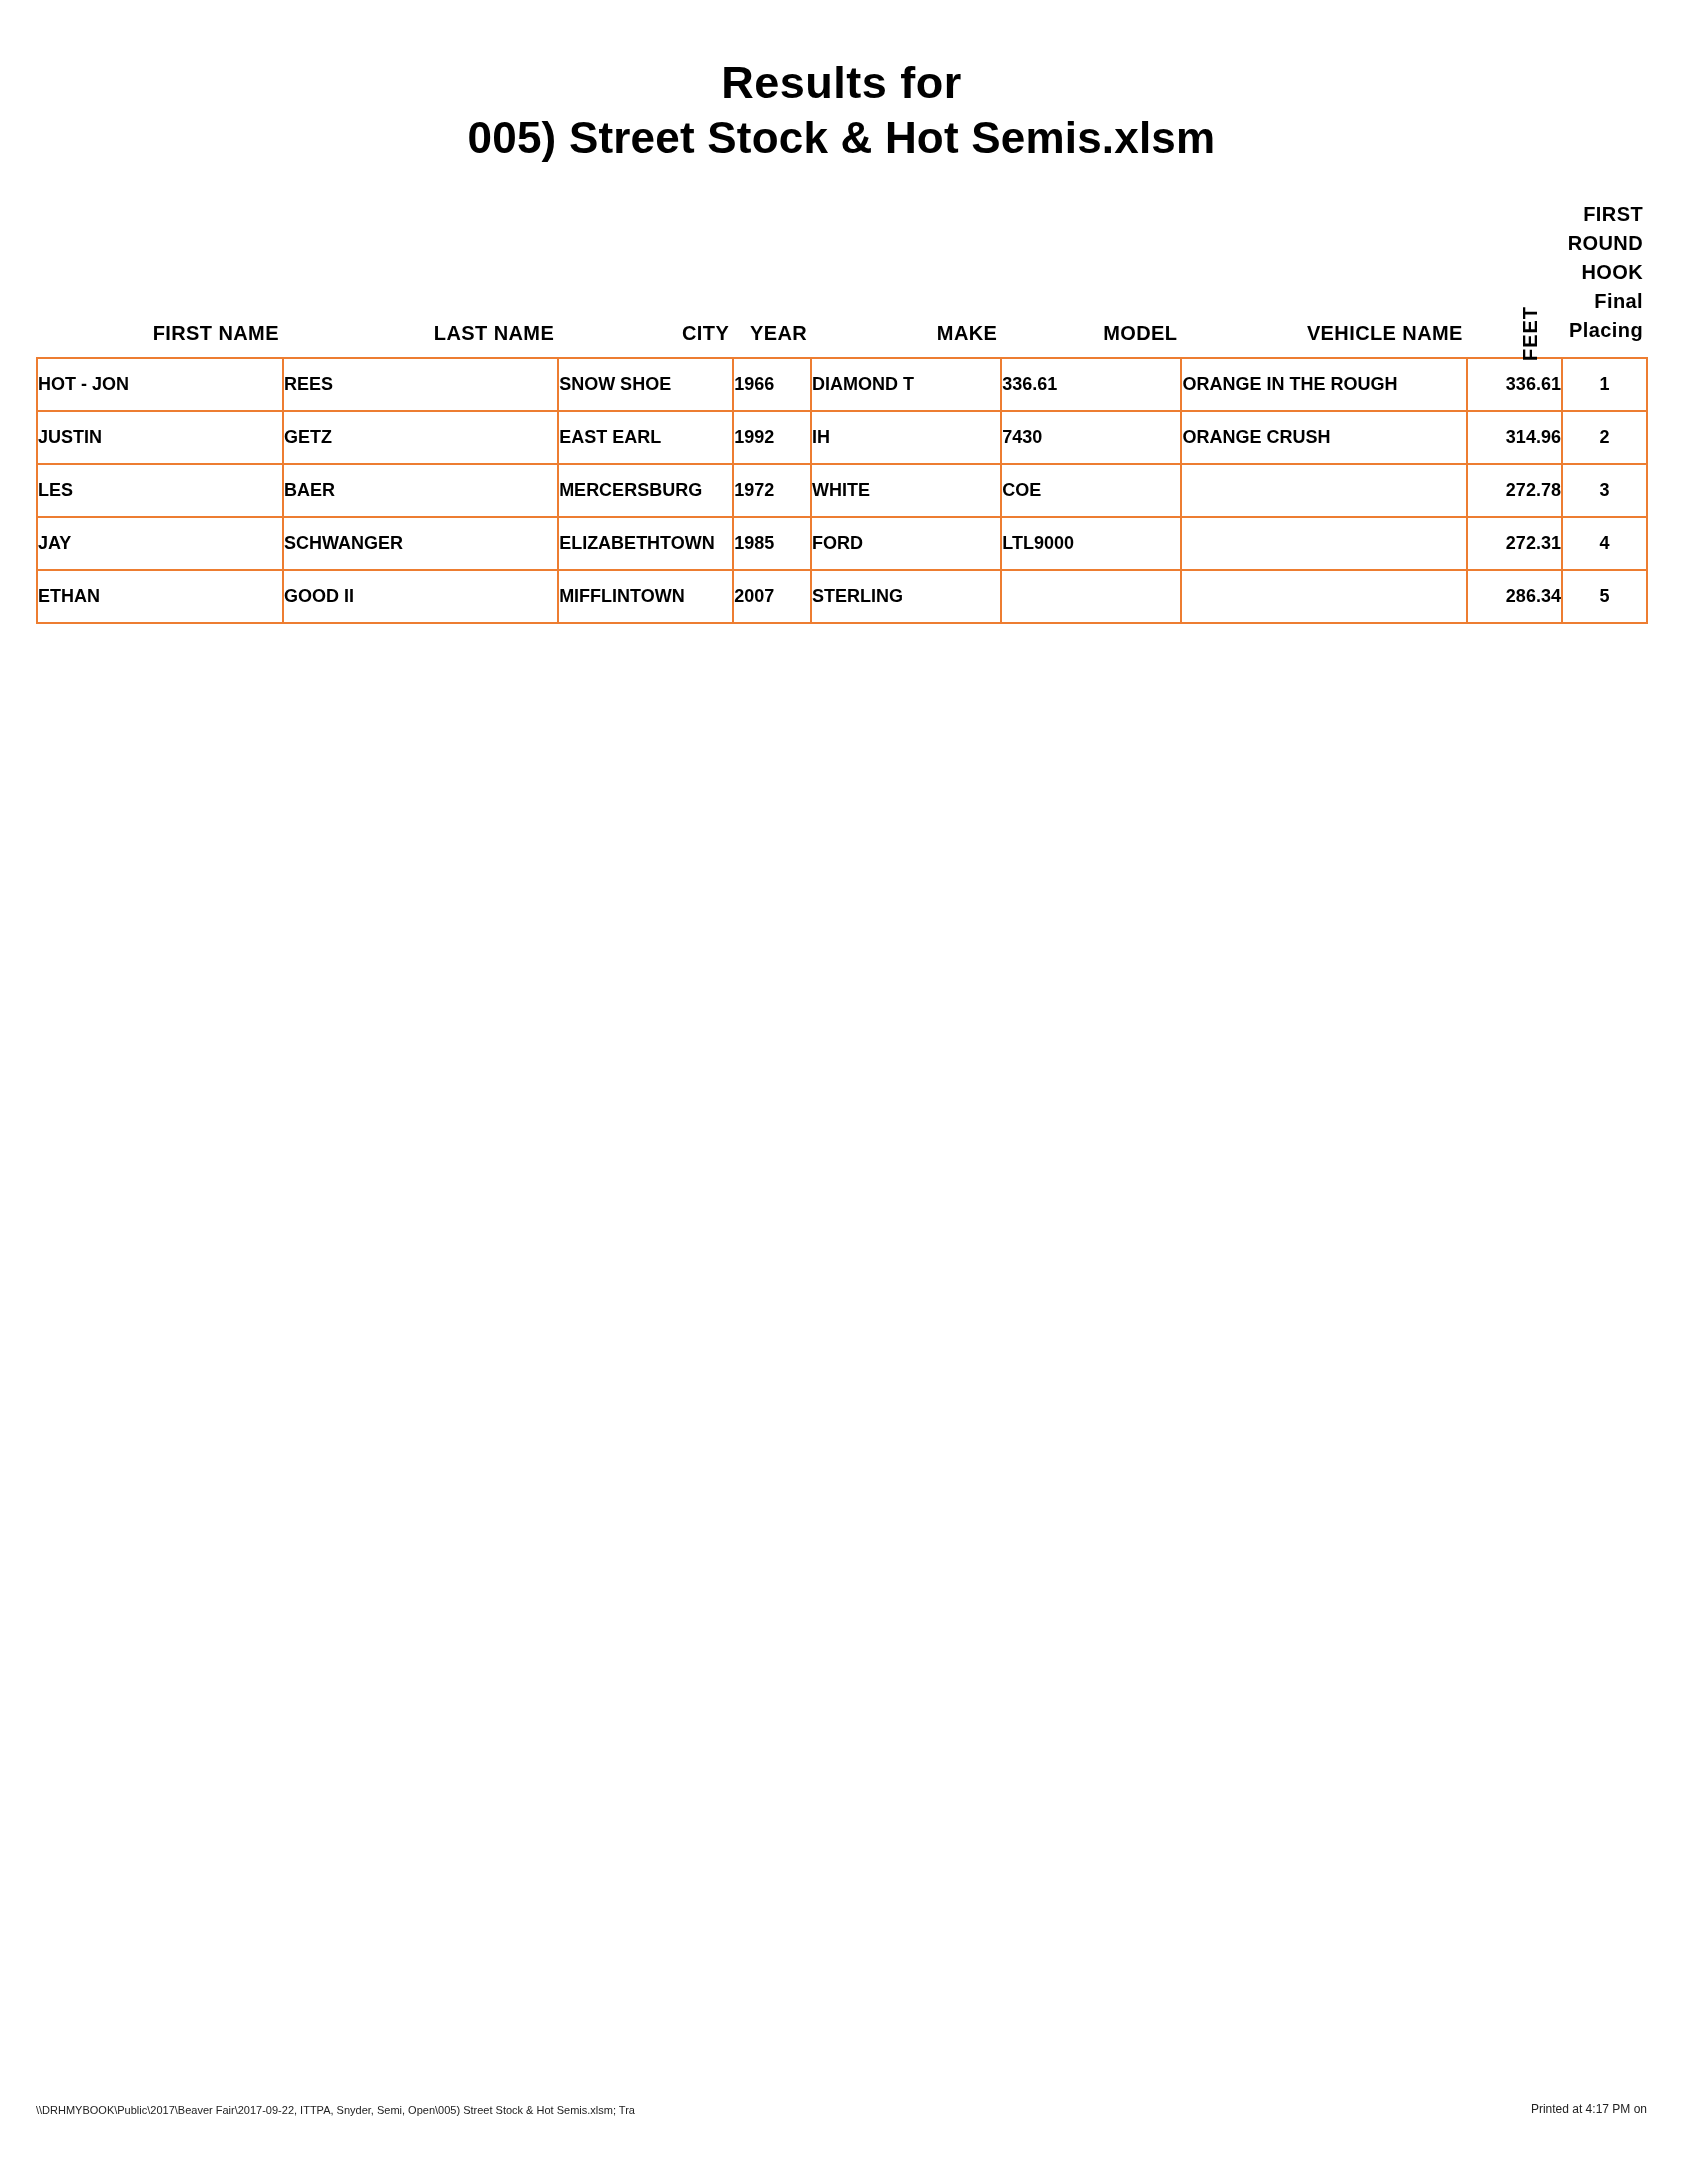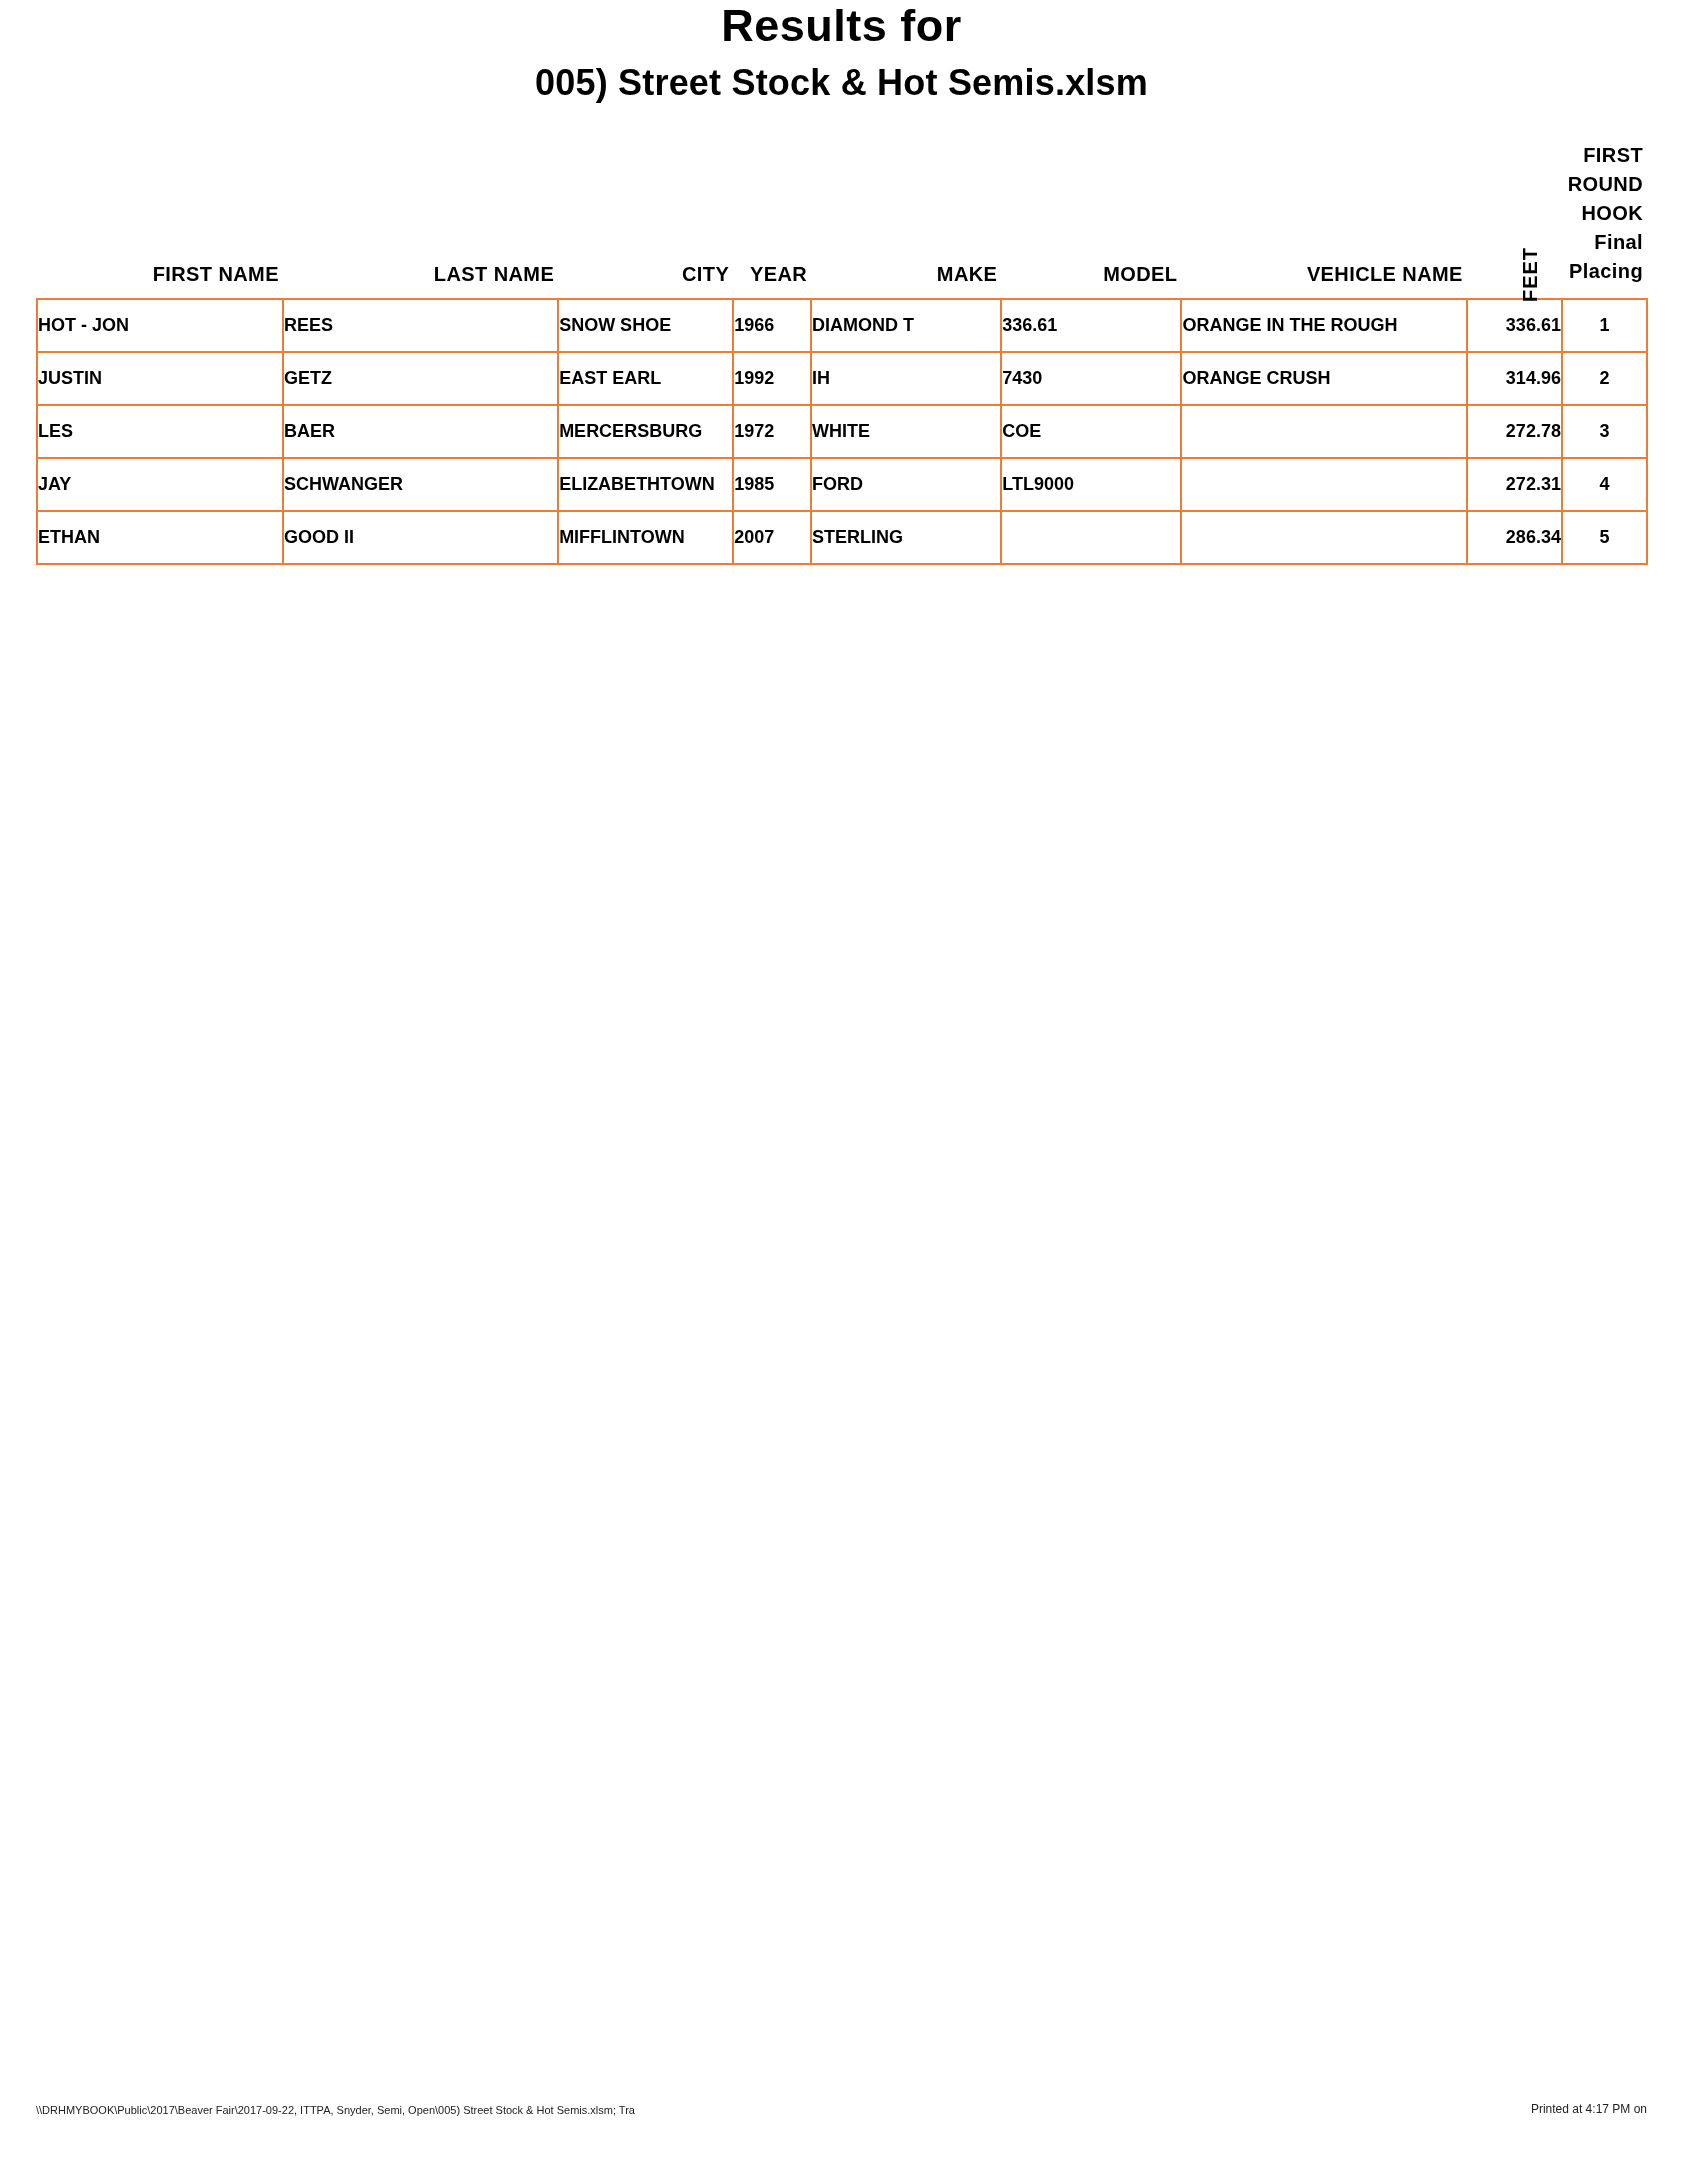--- a/index.html
+++ b/index.html
@@ -16,33 +16,33 @@
   }
   .page {
     position: relative;
     width: 1683px;
     height: 2178px;
     box-sizing: border-box;
     padding: 0;
   }
   .title-block {
     text-align: center;
+    padding-top: 57px;
   }
   .title-line1 {
     font-size: 45px;
     font-weight: bold;
     letter-spacing: 0.5px;
     line-height: 1.15;
   }
   .title-line2 {
-    font-size: 36px;
+    font-size: 44px;
     font-weight: bold;
     letter-spacing: 0.2px;
     line-height: 1.3;
-    margin-top: 8px;
   }
   .table-wrap {
     margin: 34px 36px 0 36px;
   }
   table.results {
     border-collapse: collapse;
     width: 1612px;
     table-layout: fixed;
   }
   table.results thead th {

